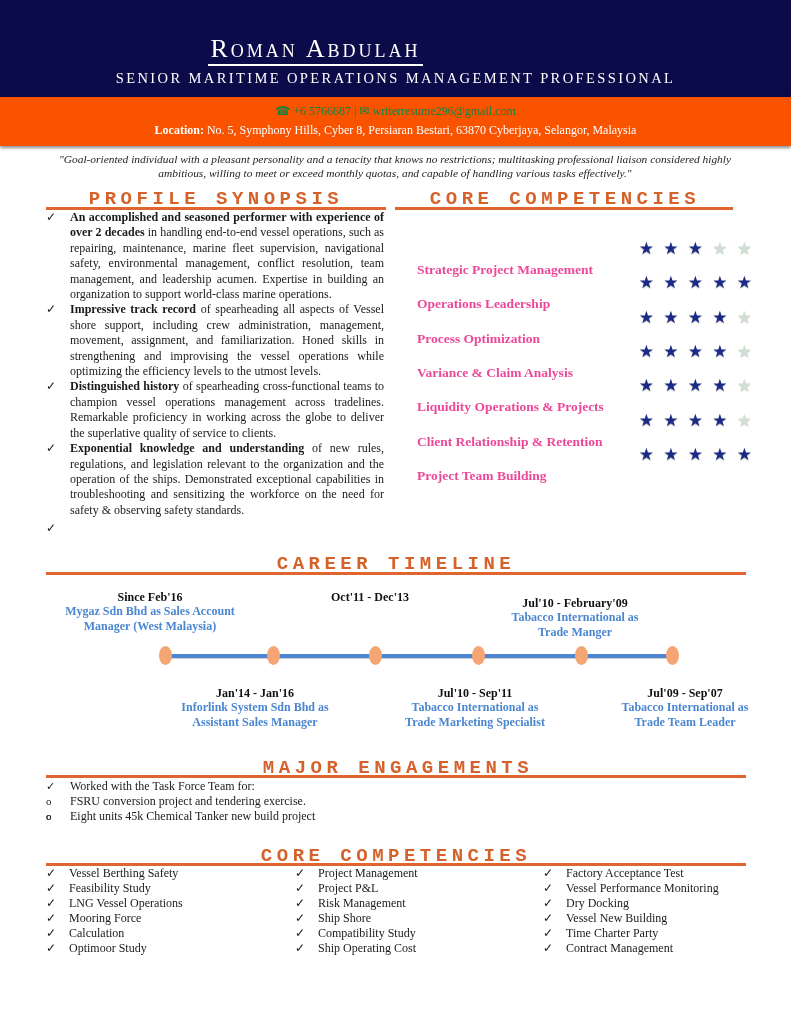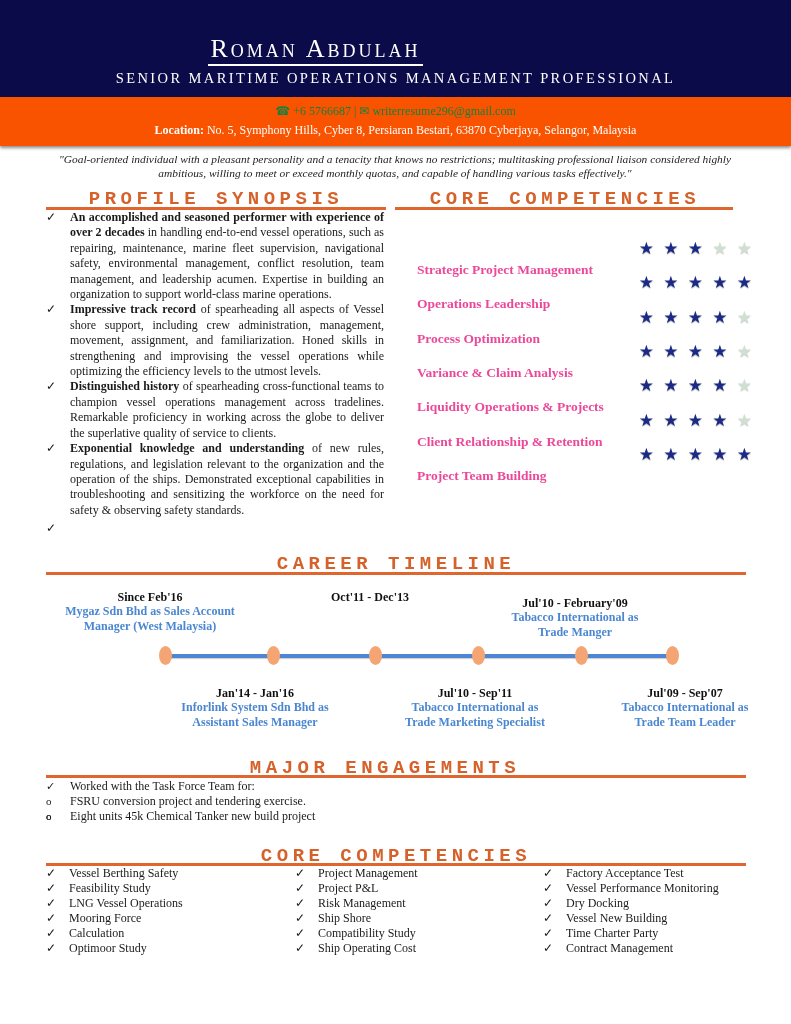--- a/index.html
+++ b/index.html
@@ -165,21 +165,21 @@
 </div>
 <div class="tl-item" style="left:390px; width:170px; top:686px;">
   <div class="tl-date">Jul'10 - Sep'11</div>
   <div class="tl-role" style="padding:0 6px;">Tabacco International as Trade Marketing Specialist</div>
 </div>
 <div class="tl-item" style="left:615px; width:140px; top:686px;">
   <div class="tl-date">Jul'09 - Sep'07</div>
   <div class="tl-role">Tabacco International as Trade Team Leader</div>
 </div>
 
-<div class="sec-title" style="left:35px; width:700px; top:757px;">MAJOR ENGAGEMENTS</div>
+<div class="sec-title" style="left:48px; width:700px; top:757px;">MAJOR ENGAGEMENTS</div>
 <div class="sec-rule" style="left:46px; width:700px; top:775px;"></div>
 
 <div class="eng">
   <div class="eng-row">
     <span class="bul">✓</span>
     <span>Worked with the Task Force Team for:</span>
   </div>
   <div class="eng-row">
     <span class="bul">o</span>
     <span>FSRU conversion project and tendering exercise.</span>

